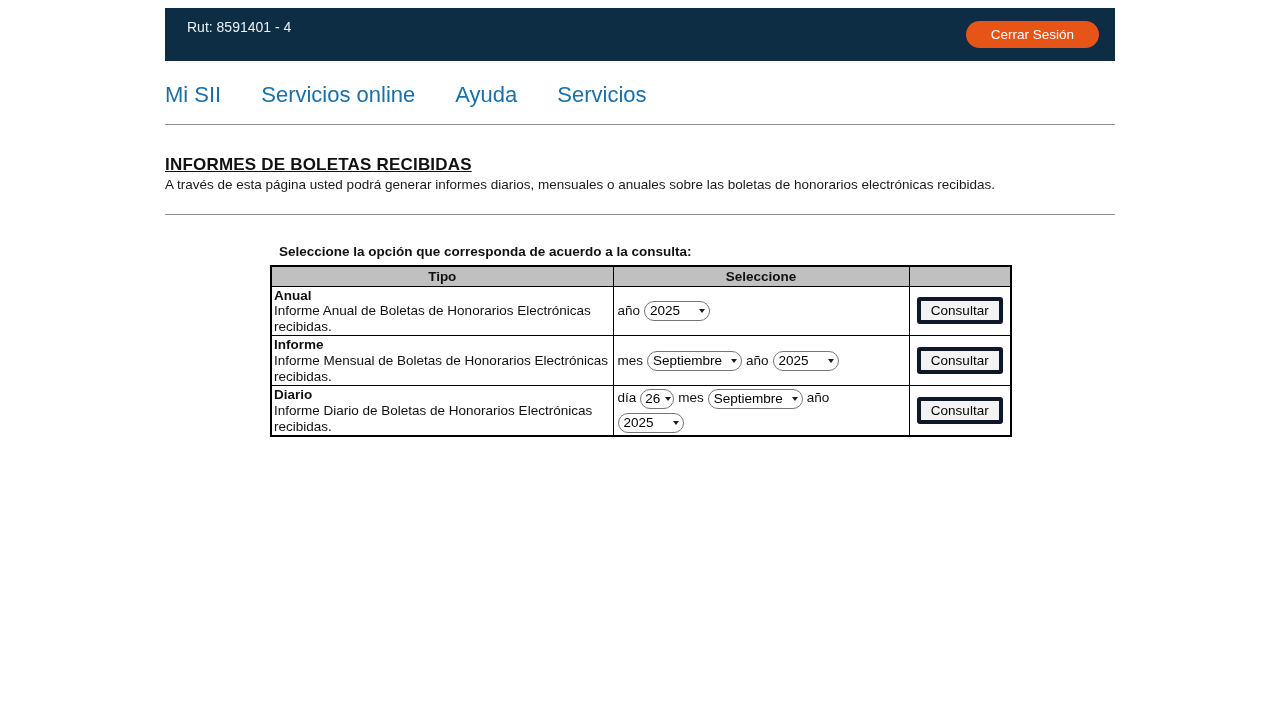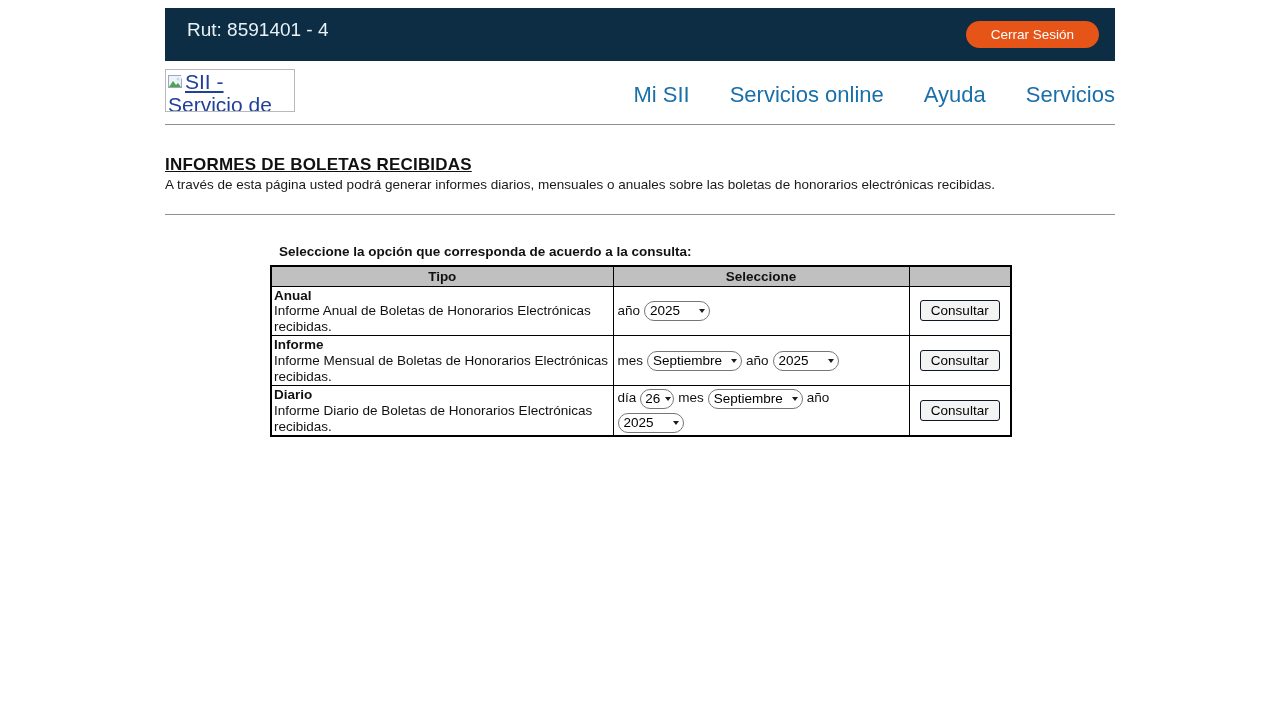--- a/index.html
+++ b/index.html
@@ -8,21 +8,21 @@
     --nav-blue:#1a6fa9;
     --link-blue:#20409a;
     --table-header-bg:#c0c0c0;
   }
   *{margin:0;padding:0;box-sizing:border-box;}
   html,body{width:1280px;height:720px;background:#ffffff;font-family:"Liberation Sans",sans-serif;color:#111;overflow:hidden;}
   .page{width:950px;margin:0 auto;}
 
   
   .topbar{margin-top:8px;height:53px;background:var(--topbar-bg,#0c2d43);display:flex;justify-content:space-between;align-items:center;padding:0 16px 0 22px;}
-  .rut{color:#e9f1f6;font-size:19px;align-self:flex-start;margin-top:11px;}
+  .rut{color:#e9f1f6;font-size:14px;align-self:flex-start;margin-top:11px;}
   .logout-btn{background:var(--logout-orange,#e65417);color:#fff;border:none;border-radius:14px;height:27px;padding:0 25px;font-size:13.5px;font-family:inherit;cursor:pointer;}
 
   
   .header-row{height:63px;display:flex;justify-content:space-between;align-items:center;}
   .logo-box{align-self:flex-start;margin-top:8px;width:130px;height:43px;border:1px solid #b9b9b9;overflow:hidden;display:block;padding:1px 2px;cursor:pointer;text-decoration:none;}
   .logo-alt{color:var(--link-blue,#20409a);font-size:21px;line-height:1.08;text-decoration:underline;}
   .broken-img{display:inline-block;vertical-align:baseline;margin-right:1px;}
   .nav{display:flex;gap:40px;margin-top:4px;}
   .nav a{color:var(--nav-blue,#1a6fa9);font-size:22px;text-decoration:none;cursor:pointer;}
 
@@ -51,41 +51,33 @@
   .sel-wrap{position:relative;display:inline-block;vertical-align:middle;margin:1px 2px;}
   .sel-wrap select{appearance:none;-webkit-appearance:none;border:1px solid #767676;border-radius:10px;background:#fff;font-family:inherit;font-size:13.5px;height:20px;padding:0 16px 0 5px;width:100%;color:#000;}
   .sel-wrap .chev{position:absolute;right:5px;top:8px;width:0;height:0;border-left:3.5px solid transparent;border-right:3.5px solid transparent;border-top:4.5px solid #1c1c1c;pointer-events:none;}
   .w-year{width:66px;}
   .w-month{width:95px;}
   .w-day{width:34px;}
   .w-day select{padding:0 13px 0 4px;}
   .w-day .chev{right:3px;}
   .year2{margin-top:3px;}
 
-  .consultar-btn{font-family:inherit;font-size:13.5px;color:#000;background:#f3f3f3;border:1px solid #0f172a;border-radius:3px;padding:2px 10px;cursor:pointer;}
+  .consultar-btn{font-family:inherit;font-size:13.5px;color:#000;background:#f3f3f3;border:4px solid #0f172a;border-radius:3px;padding:2px 10px;cursor:pointer;}
 </style>
 </head>
 <body>
 
 <div class="page">
 
   <div class="topbar">
     <span class="rut">Rut: 8591401 - 4</span>
     <button class="logout-btn">Cerrar Sesión</button>
   </div>
 
   <div class="header-row">
-    <a class="logo-box">
-      <span class="broken-img"><svg width="16" height="14" viewBox="0 0 16 14">
-            <rect x="0.5" y="0.5" width="13" height="12" fill="#eef3fb" stroke="#9aa7c7"></rect>
-            <polygon points="1,12 5,6 8,10 10,8 13,12" fill="#4ca64c"></polygon>
-            <circle cx="10" cy="4" r="1.5" fill="#c9d6ef"></circle>
-            <polygon points="13,0 16,0 16,6 13,3" fill="#ffffff"></polygon>
-          </svg></span><span class="logo-alt">SII - Servicio de</span>
-    </a>
     <div class="nav">
       <a>Mi SII</a>
       <a>Servicios online</a>
       <a>Ayuda</a>
       <a>Servicios</a>
     </div>
   </div>
 
   <div class="rule"></div>
 

